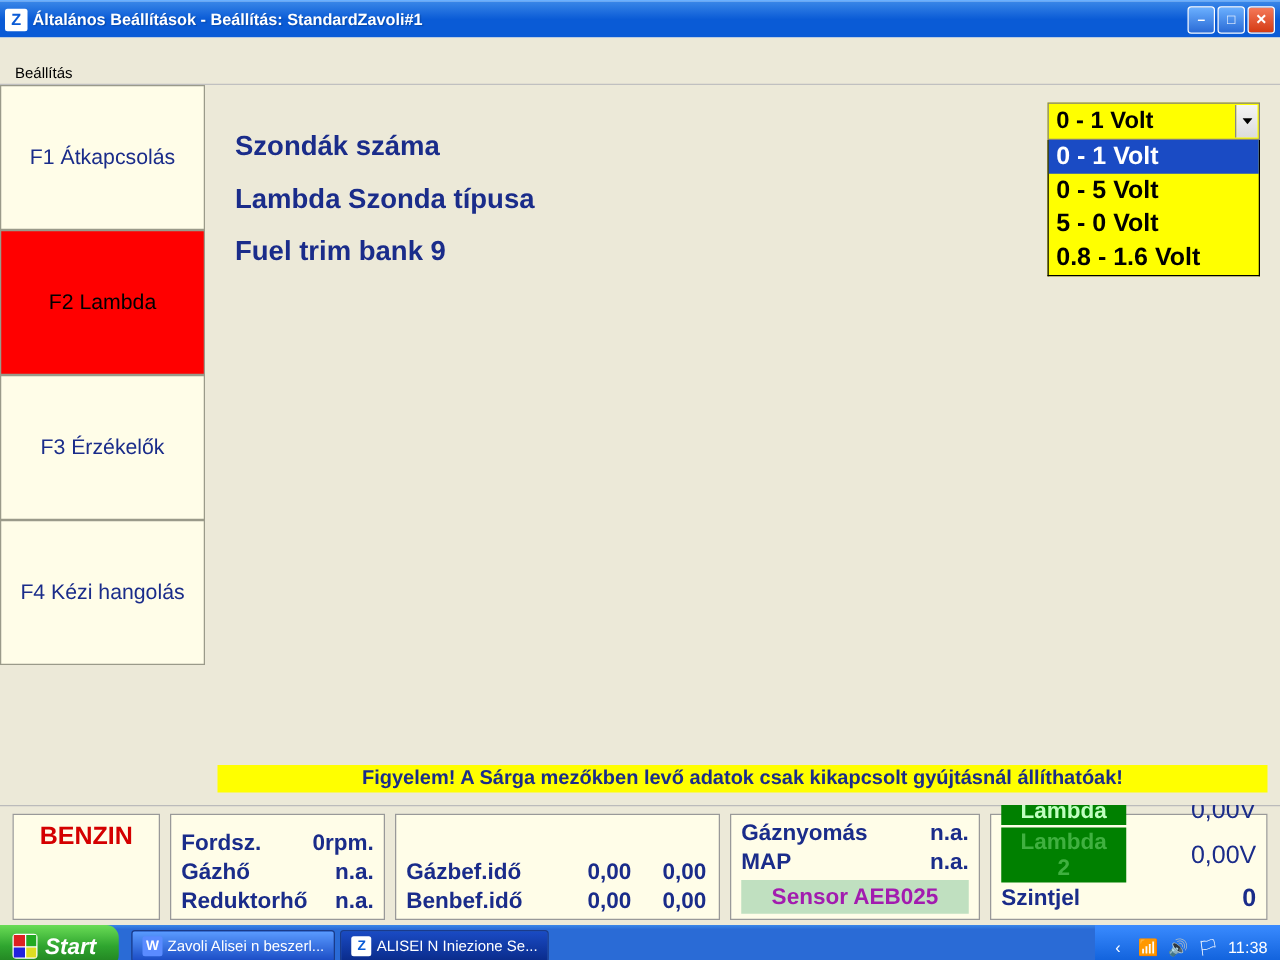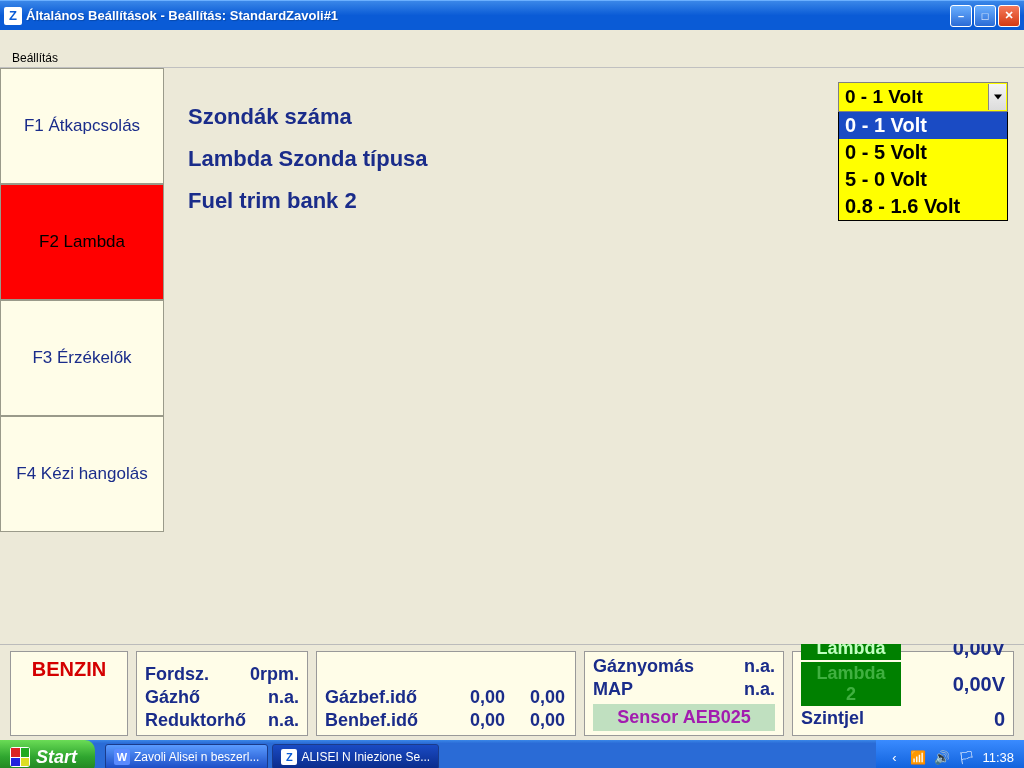--- a/index.html
+++ b/index.html
@@ -90,21 +90,21 @@
   .pC .row3 .v2 { width:60px; text-align:right; }
   .pD { width:200px; }
   .sensor {
     background: #c0e0c0; color:#a21caf; font-weight:bold; text-align:center;
     padding: 3px 0; margin-top:2px;
   }
   .pE { flex:1; }
   .pE .row { display:flex; align-items:center; }
   .pE .lambda { background:#008000; color:#c0ffc0; font-weight:bold; padding:1px 8px; text-align:center; width:100px; }
   .pE .lambda2 { background:#008000; color:#40b040; font-weight:bold; padding:1px 8px; text-align:center; width:100px; }
-  .pE .lv { color:#1a2c8a; font-weight:bold; margin-left:auto; font-size:20px; }
+  .pE .lv { color:#1a2c8a; font-weight:normal; margin-left:auto; font-size:20px; }
   .taskbar {
     height: 34px; background: linear-gradient(to bottom,#3a87e8 0%, #2a6bd6 10%, #2a6bd6 90%, #0a3b8a 100%);
     display:flex; align-items:center;
   }
   .startbtn {
     height:100%; padding: 0 18px 0 10px; background: linear-gradient(to bottom,#6adc56 0%,#2fa52f 50%,#1e7a1e 100%);
     display:flex; align-items:center; gap:6px; border-radius: 0 10px 10px 0;
     font-style:italic; font-weight:bold; color:#fff; font-size:18px; cursor:pointer;
   }
   .startlogo {
@@ -150,39 +150,40 @@
   <div class="sidebar">
     <div class="tabbtn">F1 Átkapcsolás</div>
     <div class="tabbtn active">F2 Lambda</div>
     <div class="tabbtn">F3 Érzékelők</div>
     <div class="tabbtn">F4 Kézi hangolás</div>
   </div>
 
   <div class="mainpanel">
     <div class="field-label">Szondák száma</div>
     <div class="field-label">Lambda Szonda típusa</div>
-    <div class="field-label">Fuel trim bank 2</div>
+    <div class="field-label">Fuel trim bank 9</div>
 
     <div class="combo-wrap">
       <div class="combo">
         <span>0 - 1 Volt</span>
         <div class="arrow">
           <svg viewBox="0 0 10 10">
               <polygon points="0,2 10,2 5,8" fill="#000"></polygon>
             </svg>
         </div>
       </div>
       <div class="dropdown">
         <div class="opt sel">0 - 1 Volt</div>
         <div class="opt">0 - 5 Volt</div>
         <div class="opt">5 - 0 Volt</div>
         <div class="opt">0.8 - 1.6 Volt</div>
       </div>
     </div>
 
+    <div class="warning">Figyelem! A Sárga mezőkben levő adatok csak kikapcsolt gyújtásnál állíthatóak!</div>
   </div>
 </div>
 
 <div class="statuswrap">
   <div class="panel benzin">
     <div class="val">BENZIN</div>
   </div>
   <div class="panel pB">
     <div class="kv">
         <span class="k">Fordsz.</span>

